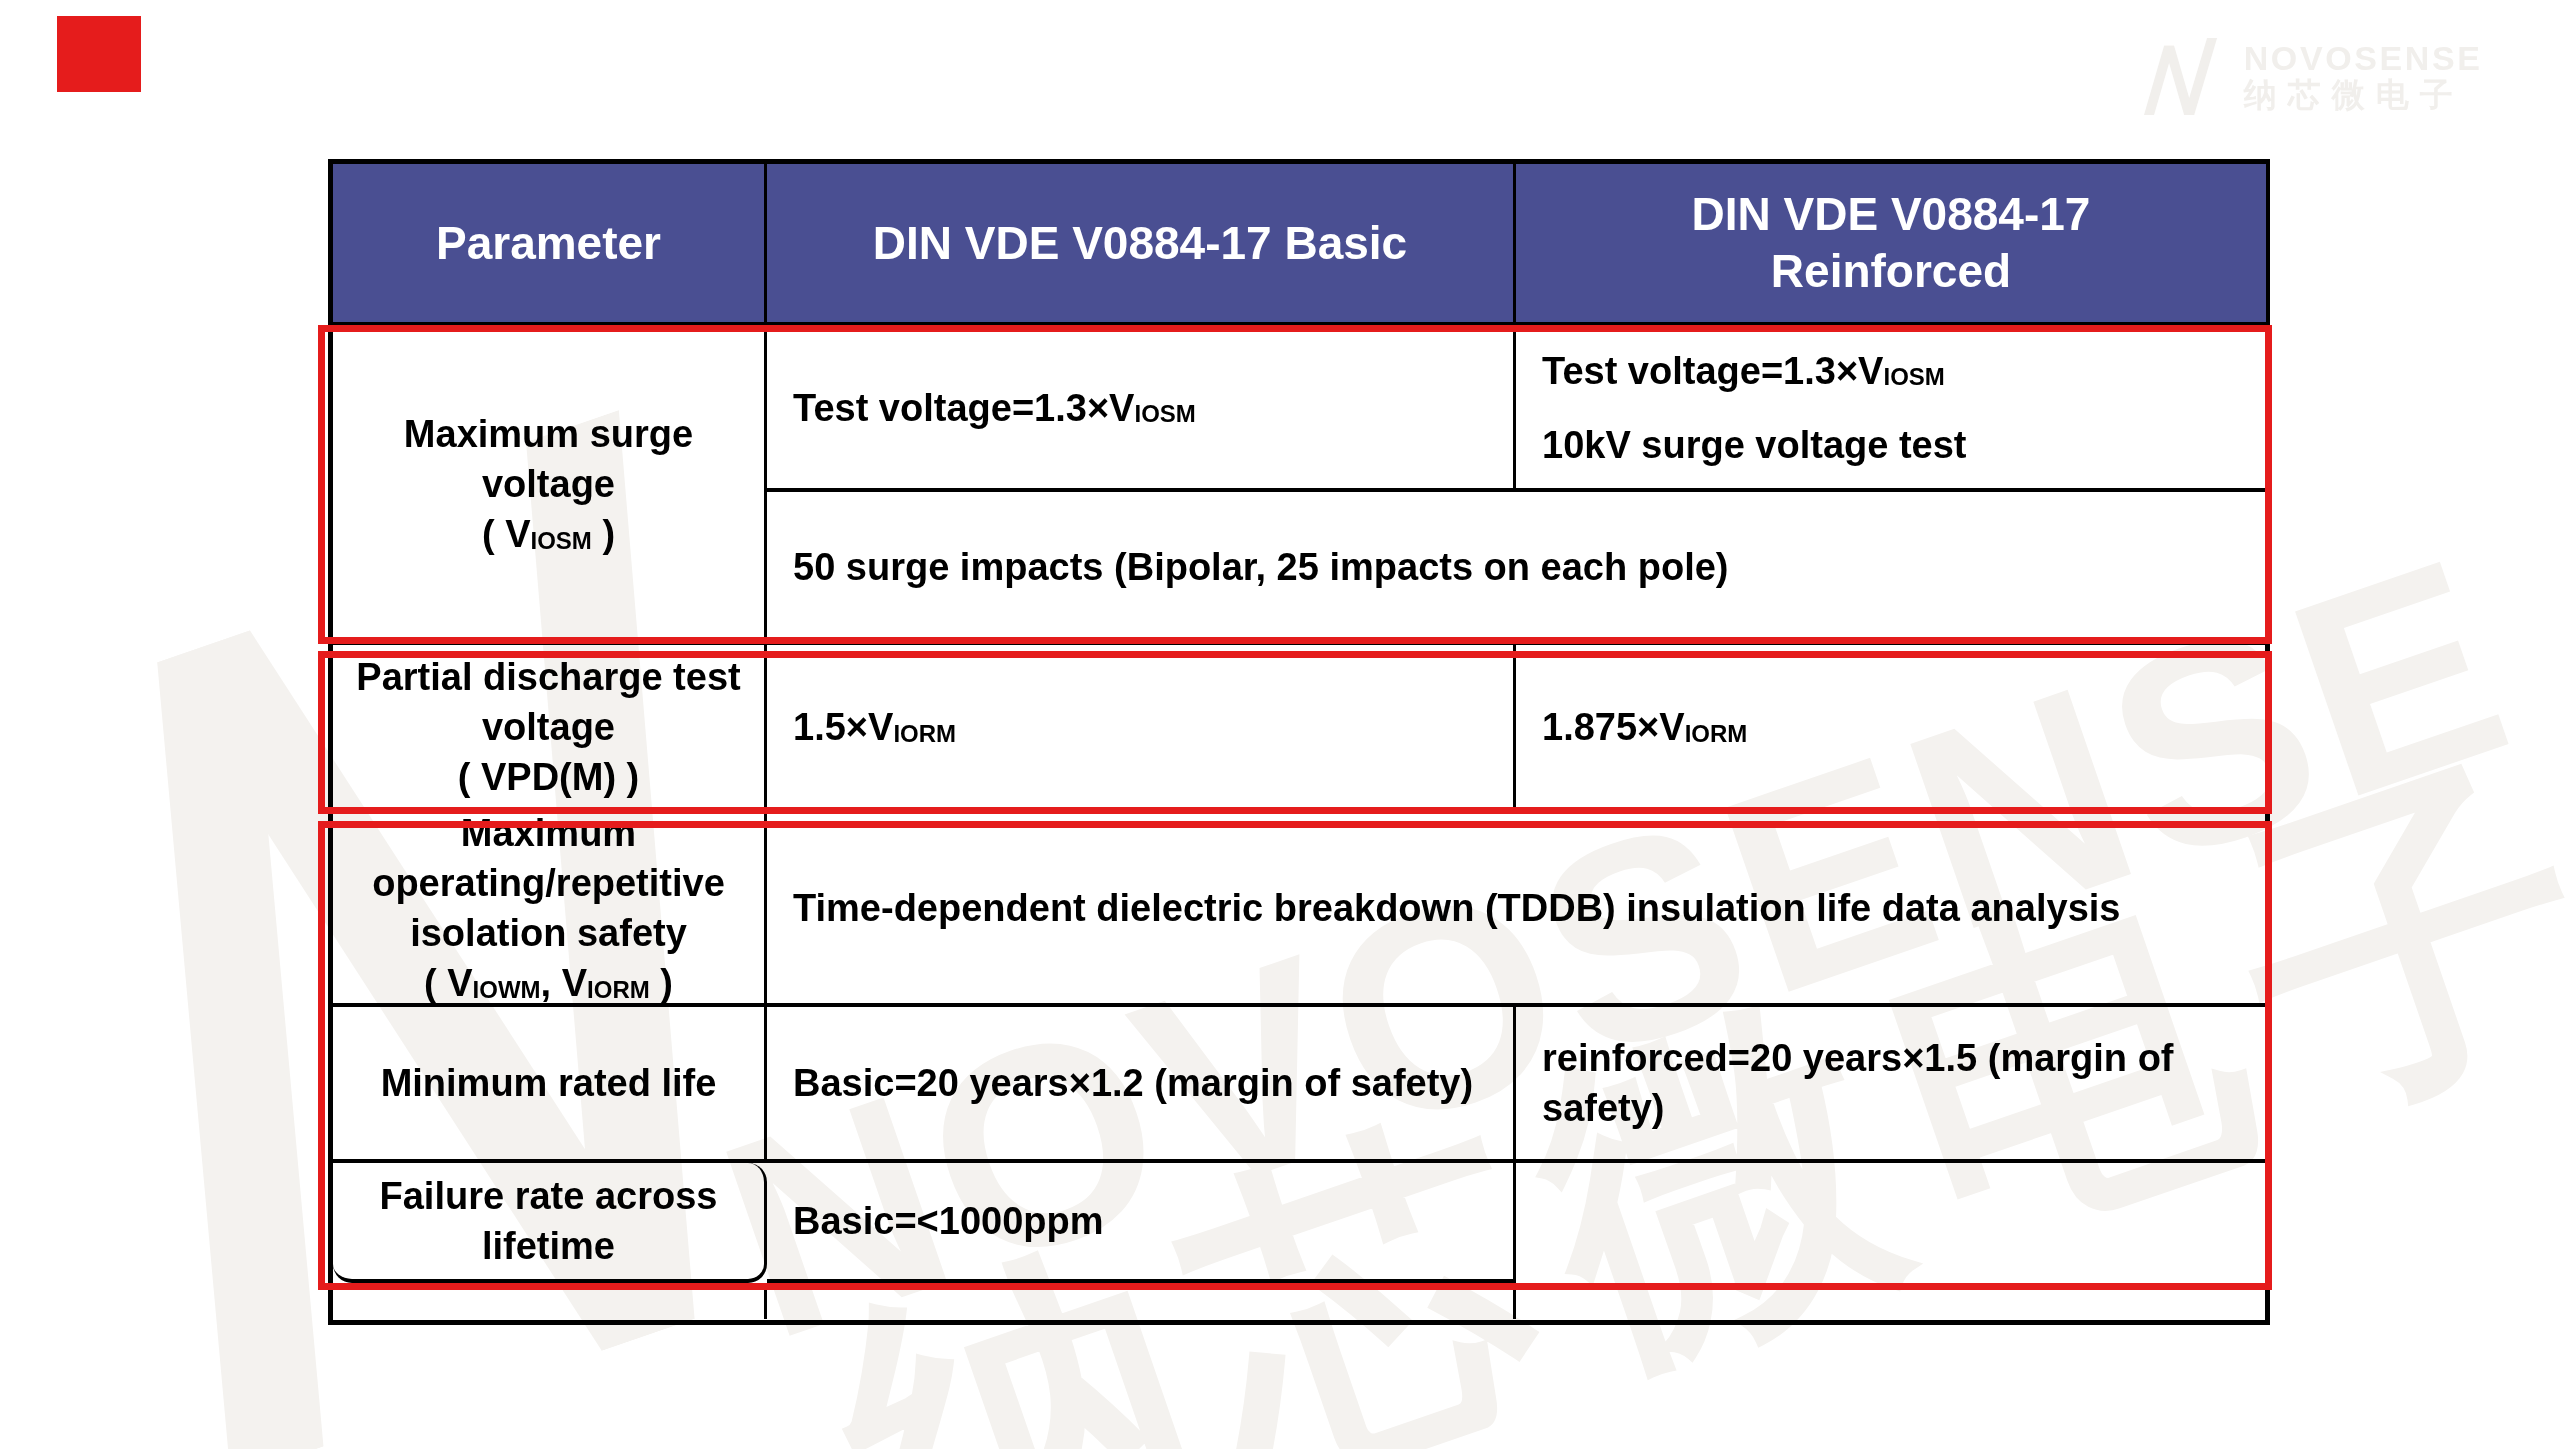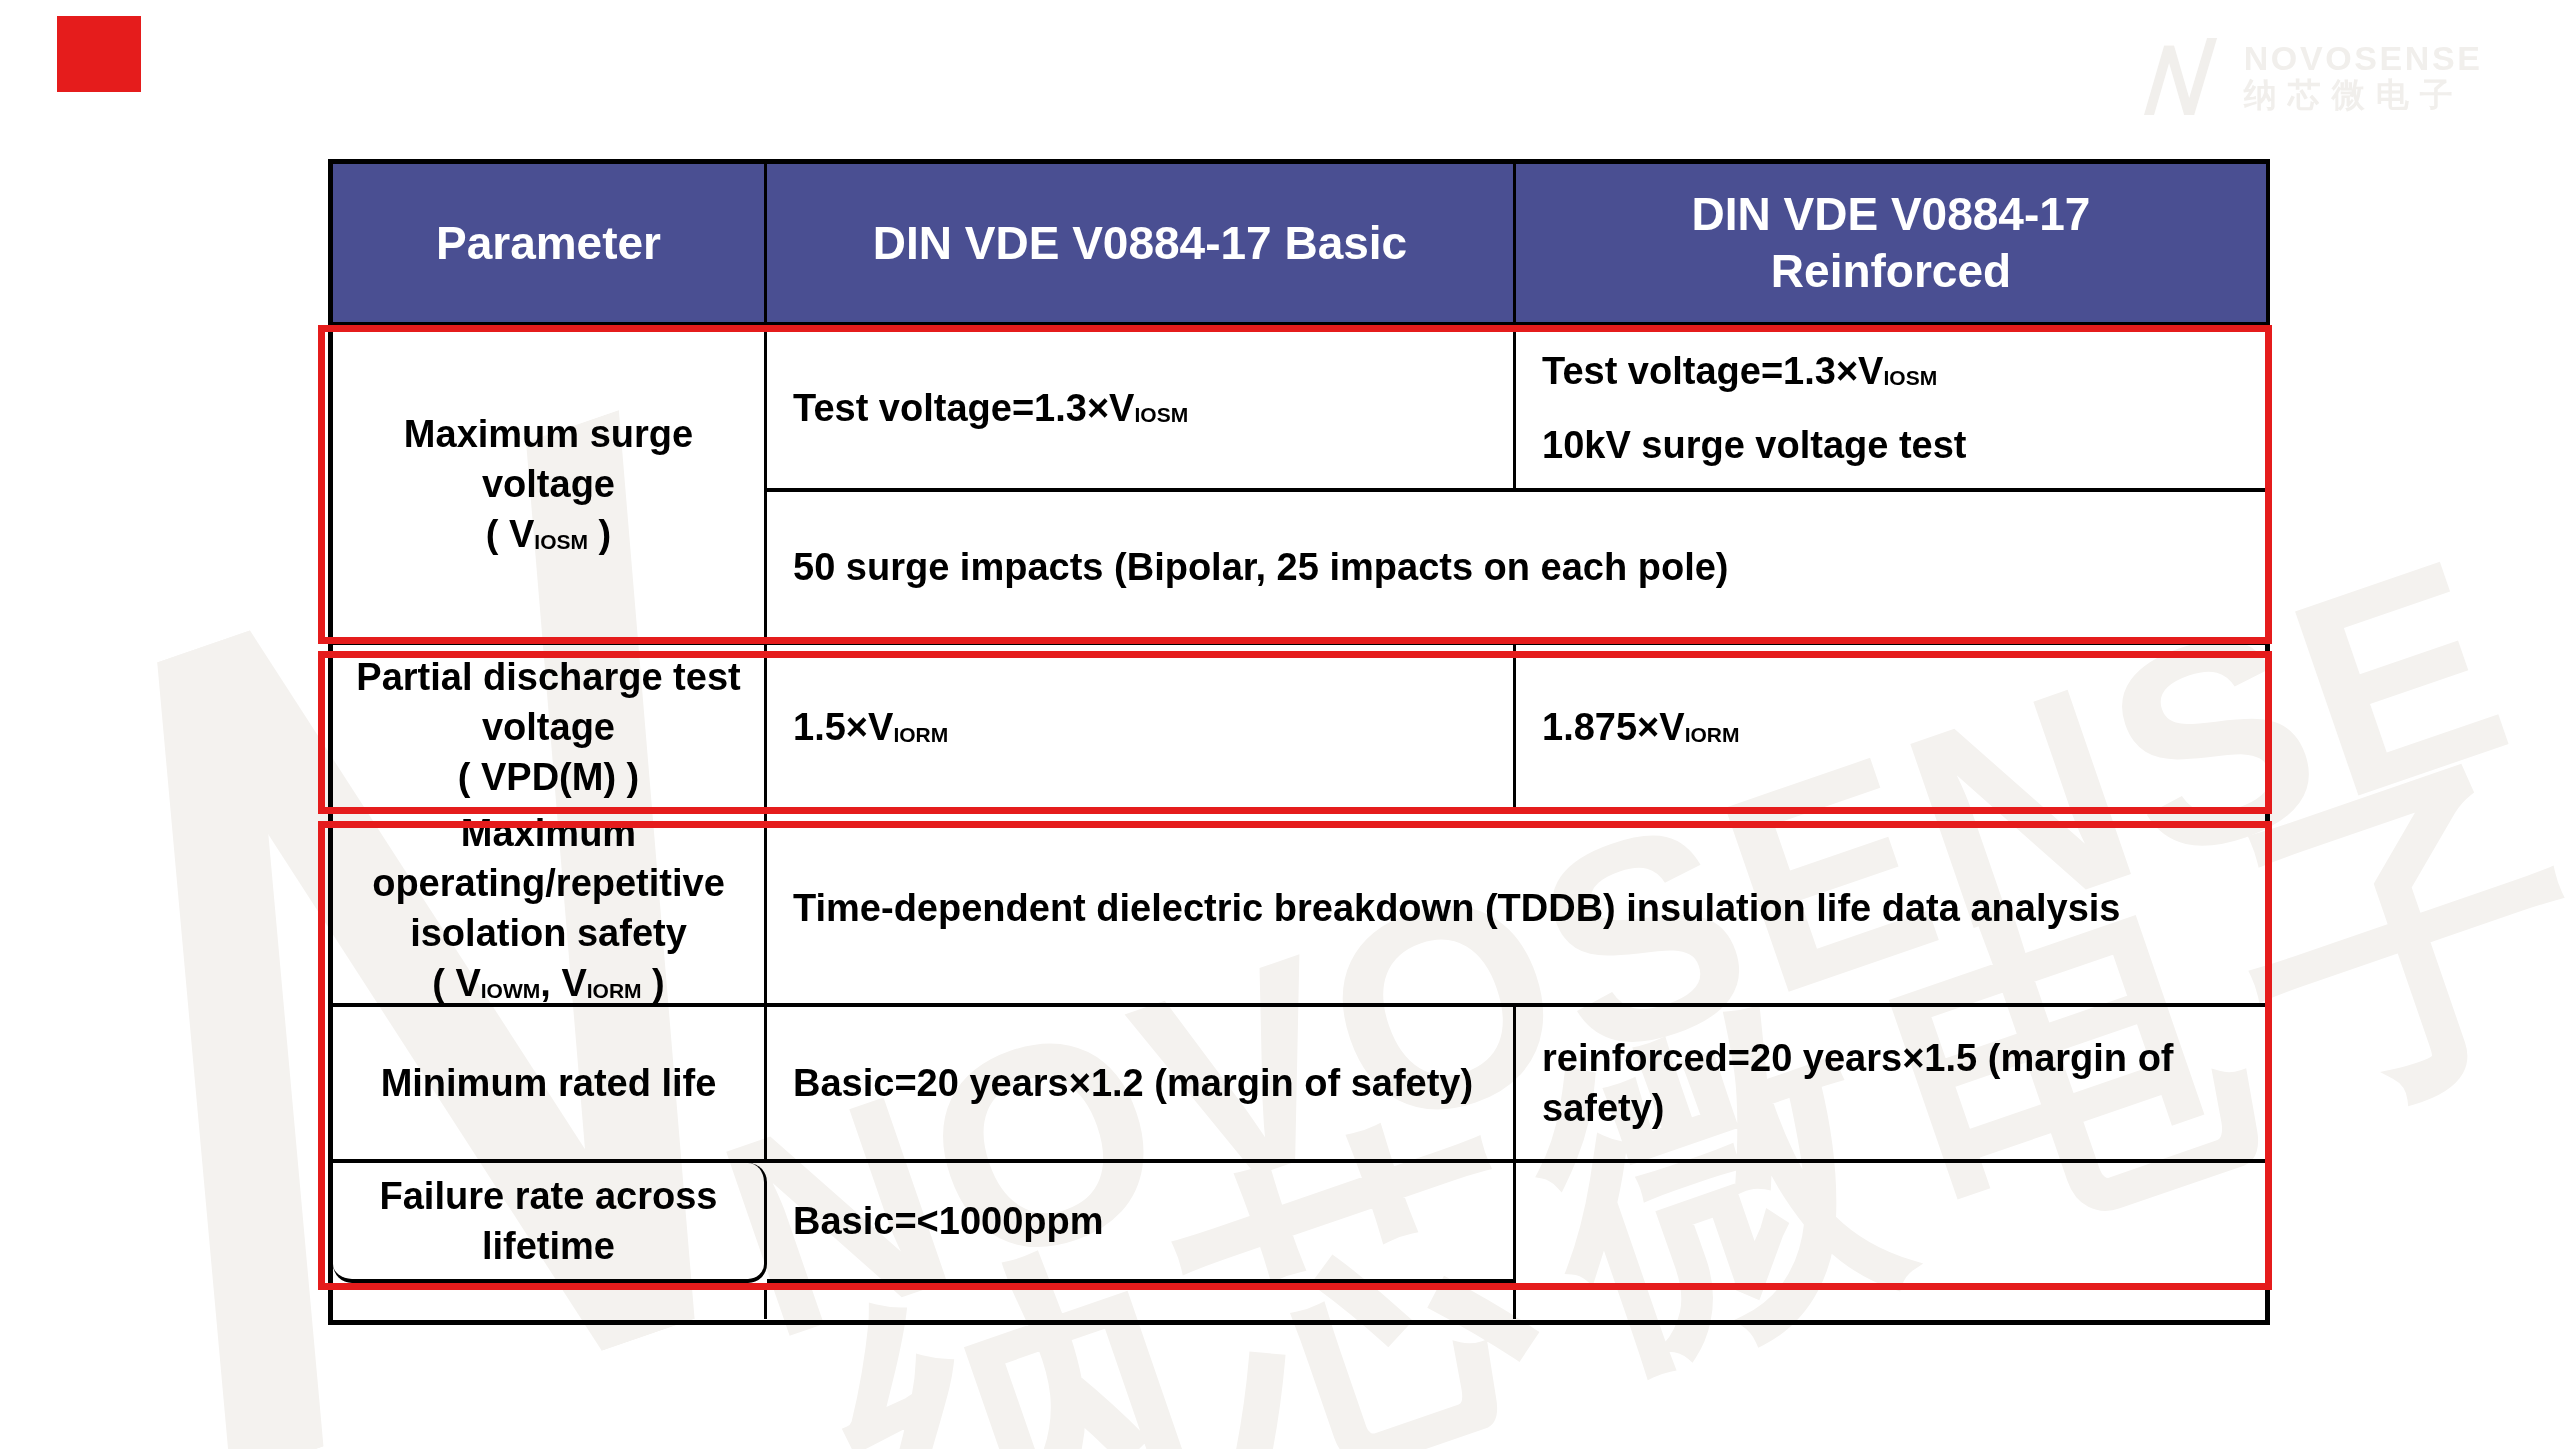--- a/index.html
+++ b/index.html
@@ -52,21 +52,21 @@
   .cell.last-row { border-bottom: none; }
   .hdr {
     background: #4a4f92; color: #ffffff;
     font-size: 46px; line-height: 57px;
     align-items: center; text-align: center; justify-content: center;
     border-bottom: 5.2px solid #000;
   }
   .param { align-items: center; text-align: center; padding: 8.6px 10.3px; }
   .val   { align-items: flex-start; text-align: left; padding: 8.6px 20.6px 8.6px 26px; }
   .gap-top { margin-top: 24px; }
-  sub { font-size: 21px; line-height: 0; vertical-align: baseline; position: relative; top: 1.7px; }
+  sub { font-size: 24px; line-height: 0; vertical-align: baseline; position: relative; top: 1.7px; }
 
   
   .g-h1 { grid-row: 1; grid-column: 1; }
   .g-h2 { grid-row: 1; grid-column: 2; }
   .g-h3 { grid-row: 1; grid-column: 3; }
   .g-surge-param { grid-row: 2 / 4; grid-column: 1; }
   .g-surge-basic { grid-row: 2; grid-column: 2; }
   .g-surge-reinf { grid-row: 2; grid-column: 3; }
   .g-surge-shared { grid-row: 3; grid-column: 2 / 4; }
   .g-pd-param { grid-row: 4; grid-column: 1; }

